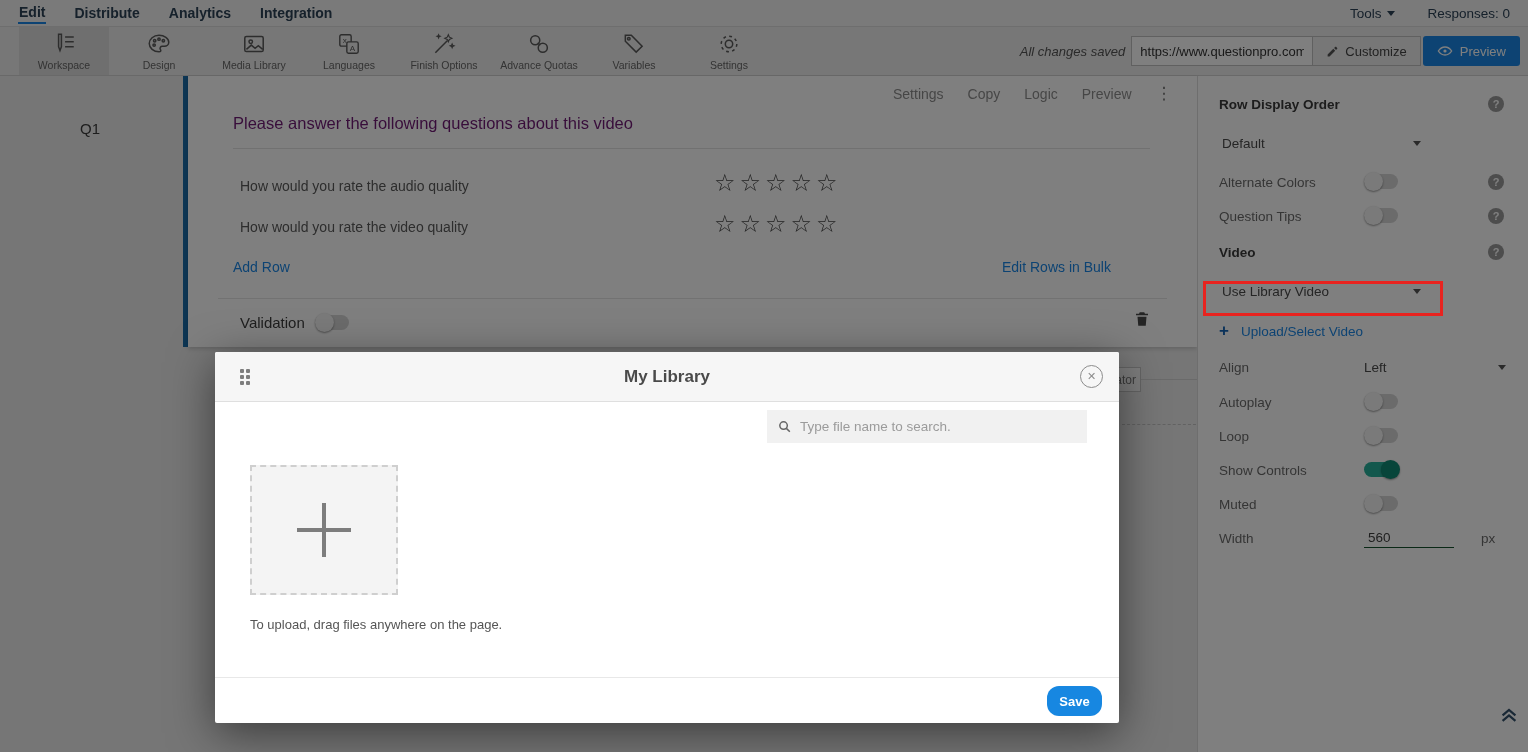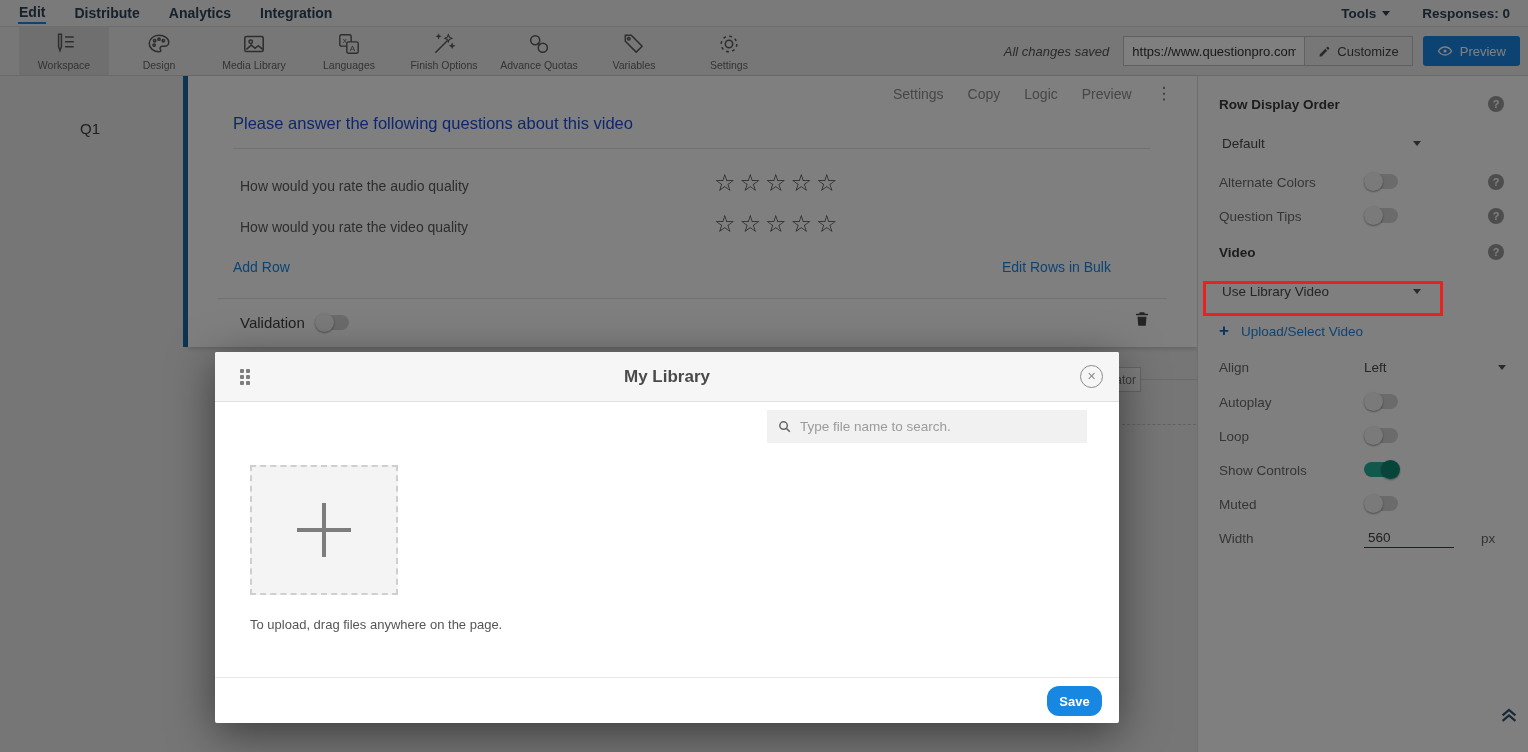--- a/index.html
+++ b/index.html
@@ -4,46 +4,46 @@
 <style>
   *{margin:0;padding:0;box-sizing:border-box}
   html,body{width:1528px;height:752px;overflow:hidden}
   body{position:relative;font-family:"Liberation Sans",sans-serif;background:#ececec;color:#333}
 
   
   .topnav{position:absolute;top:0;left:0;right:0;height:27px;background:#f4f4f4;border-bottom:1px solid #ddd;display:flex;align-items:center;padding:0 18px;z-index:1}
   .nav-left{display:flex;gap:27px;align-items:center}
   .nav-item{font-size:14px;font-weight:700;color:#2c4257;padding:2px 1px;cursor:pointer}
   .nav-item.active{border-bottom:2px solid var(--accent)}
-  .nav-right{margin-left:auto;display:flex;gap:32px;align-items:center;font-size:13.5px;font-weight:700;color:#2c4257}
+  .nav-right{margin-left:auto;display:flex;gap:32px;align-items:center;font-size:13.5px;font-weight:400;color:#2c4257}
   .tools-wrap{display:flex;align-items:center;gap:6px;cursor:pointer}
   .tri-down{width:0;height:0;border-left:4.5px solid transparent;border-right:4.5px solid transparent;border-top:5px solid #2c4257}
 
   
   .toolbar{position:absolute;top:27px;left:0;right:0;height:49px;background:#efefef;border-bottom:1px solid #d2d2d2;display:flex;align-items:stretch;padding-left:19px;z-index:1}
   .tb-items{display:flex}
   .tb-item{width:90px;margin-right:5px;display:flex;flex-direction:column;align-items:center;justify-content:center;gap:2px;cursor:pointer}
   .tb-item.active{background:#dedede}
   .tb-icon svg{display:block}
   .tb-label{font-size:10.5px;color:#666;white-space:nowrap}
-  .tb-right{margin-left:auto;display:flex;align-items:center;gap:10px;padding-right:8px}
+  .tb-right{margin-left:auto;display:flex;align-items:center;gap:2px;padding-right:8px}
   .status-saved{font-style:italic;font-size:13px;color:#555;margin-right:4px}
   .url-group{display:flex;align-items:stretch;border:1px solid #c0c0c0;background:#fff;height:30px}
   .url-input{border:none;outline:none;width:180px;font-size:13px;color:#333;padding:0 8px;font-family:"Liberation Sans",sans-serif;background:#fff}
   .customize-btn{display:flex;align-items:center;gap:6px;border-left:1px solid #c0c0c0;background:#efefef;font-size:13px;color:#444;padding:0 13px;cursor:pointer}
   .preview-btn{display:flex;align-items:center;gap:7px;height:30px;padding:0 14px;background:var(--accent);color:#fff;font-size:13px;border-radius:3px;cursor:pointer}
 
   
   .q-num{position:absolute;left:80px;top:120px;font-size:15px;color:#3d3d3d;z-index:1}
   .q-accent{position:absolute;left:183px;top:76px;width:5px;height:271px;background:#1b6ca8;z-index:1}
   .q-card{position:absolute;left:188px;top:76px;width:1009px;height:271px;background:#fff;box-shadow:0 2px 4px rgba(0,0,0,.15);z-index:1}
   .q-menu{position:absolute;left:705px;top:9px;display:flex;gap:24px;align-items:center;font-size:14px;color:#8d8d8d}
   .q-menu .q-menu-item{cursor:pointer}
   .kebab{font-size:17px;color:#777;cursor:pointer;line-height:1}
-  .q-title{position:absolute;left:45px;top:38px;font-size:16.5px;color:#1d4ed8}
+  .q-title{position:absolute;left:45px;top:38px;font-size:16.5px;color:#701a75}
   .q-title-line{position:absolute;left:45px;top:72px;width:917px;border-top:1px solid #e2e2e2}
   .q-rows{position:absolute;left:52px;top:100px;width:920px}
   .q-row{position:relative;height:41px}
   .q-row-label{font-size:14px;color:#5a5a5a;line-height:20px}
   .q-stars{position:absolute;left:474px;top:-7px;font-size:24px;letter-spacing:4px;color:#454545;cursor:pointer}
   .add-row{position:absolute;left:45px;top:183px;font-size:14px;color:var(--accent);cursor:pointer}
   .edit-bulk{position:absolute;left:814px;top:183px;font-size:14px;color:var(--accent);cursor:pointer}
   .q-div2{position:absolute;left:30px;right:30px;top:222px;border-top:1px solid #e4e4e4}
   .validation-row{position:absolute;left:52px;top:238px;display:flex;align-items:center;gap:10px;font-size:15px;color:#3e3e3e}
   .trash{position:absolute;left:945px;top:233px;cursor:pointer}

